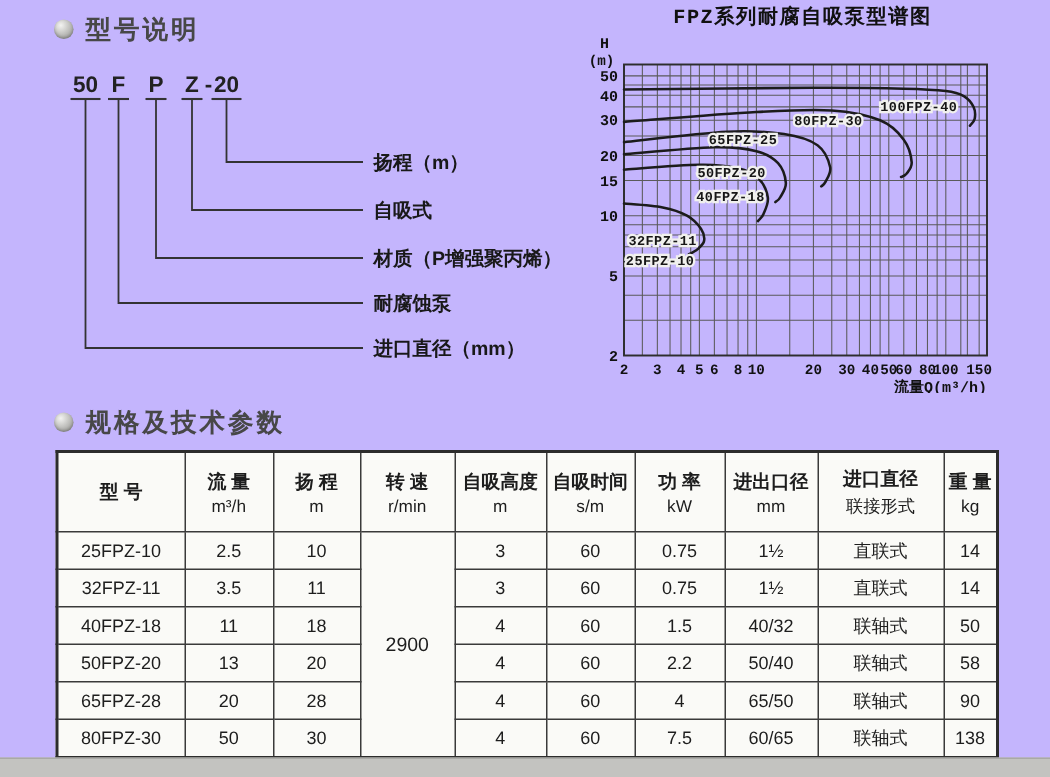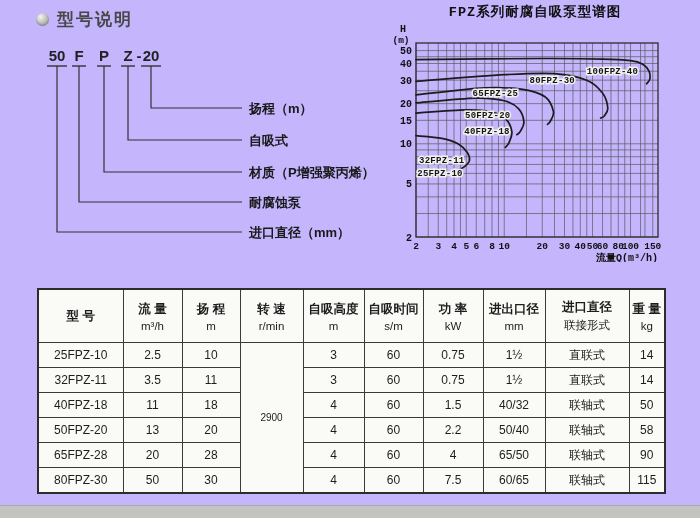--- a/index.html
+++ b/index.html
@@ -7,29 +7,29 @@
   .page{position:relative;width:700px;height:518px;background:#c4b5fd;overflow:hidden;}
   .strip{position:absolute;left:0;top:505px;width:700px;height:13px;background:#c3c3c0;border-top:1px solid #a9a9a6;}
   .section-hd{position:absolute;display:flex;align-items:center;gap:8px;}
   .bullet{width:13px;height:13px;border-radius:50%;background:radial-gradient(circle at 35% 30%, #f3f3f1 0%, #c9c9c6 40%, #8a8a87 100%);box-shadow:inset 0 -1px 2px rgba(0,0,0,.25);}
   .sec-title{font-size:17px;font-weight:bold;color:#474747;letter-spacing:2px;}
   #hd1{left:36px;top:8px;}
   #hd2{left:36px;top:270px;}
   #legend-wrap{position:absolute;left:30px;top:36px;width:360px;height:210px;}
   #chart-wrap{position:absolute;left:390px;top:4px;width:290px;height:262px;font-family:Liberation Mono, monospace;}
   .chart-title{text-align:center;font-size:13.5px;font-weight:bold;color:#111;height:18px;line-height:18px;letter-spacing:1px;}
-  #table-wrap{position:absolute;left:37px;top:288px;}
+  #table-wrap{position:absolute;left:37px;top:300px;}
   table{border-collapse:collapse;table-layout:fixed;background:#fafaf7;}
   td,th{border:1px solid #3a3a3a;text-align:center;vertical-align:middle;color:#1d1d1d;padding:0;overflow:hidden;}
   table{border:2px solid #2c2c2c;}
   th{font-size:12.5px;font-weight:bold;height:52px;}
   th .unit{font-size:11.5px;font-weight:normal;margin-top:2px;}
   td{font-size:12px;height:24px;}
   td.model{font-size:12px;}
-  td.speed{font-size:10px;}
+  td.speed{font-size:13px;}
 </style>
 </head>
 <body>
 
 <div class="page">
 
   <div class="section-hd" id="hd1">
     <span class="bullet"></span>
     <span class="sec-title">型号说明</span>
   </div>
@@ -143,20 +143,24 @@
         <path d="M26.0,37.6C47.0,37.4 121.2,36.6 152.3,36.5C183.4,36.4 197.8,36.7 212.5,37.1C227.2,37.4 233.8,37.8 240.5,38.7C247.2,39.5 249.7,40.5 252.8,42.2C255.8,44.0 257.8,46.7 259.0,49.2C260.2,51.7 260.2,55.1 259.8,57.2C259.4,59.3 257.1,61.0 256.6,61.8" fill="none" stroke="#1c1c1c" stroke-width="1.7" stroke-linecap="round"></path>
         <text x="50.03411310355869" y="154.37704887992453" text-anchor="middle" font-size="9" font-weight="bold" fill="#161616" stroke="#f1f1ee" stroke-width="3" paint-order="stroke" letter-spacing="0.3">25FPZ-10</text>
         <text x="51.775227127220994" y="141.45433592243916" text-anchor="middle" font-size="9" font-weight="bold" fill="#161616" stroke="#f1f1ee" stroke-width="3" paint-order="stroke" letter-spacing="0.3">32FPZ-11</text>
         <text x="97.0034662202174" y="111.87134834167307" text-anchor="middle" font-size="9" font-weight="bold" fill="#161616" stroke="#f1f1ee" stroke-width="3" paint-order="stroke" letter-spacing="0.3">40FPZ-18</text>
         <text x="97.74960678197098" y="95.79310983189957" text-anchor="middle" font-size="9" font-weight="bold" fill="#161616" stroke="#f1f1ee" stroke-width="3" paint-order="stroke" letter-spacing="0.3">50FPZ-20</text>
         <text x="105.34973923440137" y="74.09382313656832" text-anchor="middle" font-size="9" font-weight="bold" fill="#161616" stroke="#f1f1ee" stroke-width="3" paint-order="stroke" letter-spacing="0.3">65FPZ-25</text>
         <text x="162.27348663458986" y="61.17111017908295" text-anchor="middle" font-size="9" font-weight="bold" fill="#161616" stroke="#f1f1ee" stroke-width="3" paint-order="stroke" letter-spacing="0.3">80FPZ-30</text>
         <text x="222.521917717175" y="52.243919696200116" text-anchor="middle" font-size="9" font-weight="bold" fill="#161616" stroke="#f1f1ee" stroke-width="3" paint-order="stroke" letter-spacing="0.3">100FPZ-40</text>
       </svg></div>
 
+  <div class="section-hd" id="hd2">
+    <span class="bullet"></span>
+    <span class="sec-title">规格及技术参数</span>
+  </div>
 
   <div id="table-wrap">
       <table>
         <colgroup>
           <col style="width: 85px;">
           <col style="width: 59px;">
           <col style="width: 58px;">
           <col style="width: 63px;">
           <col style="width: 61px;">
           <col style="width: 59px;">
@@ -267,20 +271,20 @@
           </tr>
           <tr>
             <td class="model">80FPZ-30</td>
             <td>50</td>
             <td>30</td>
             <td>4</td>
             <td>60</td>
             <td>7.5</td>
             <td>60/65</td>
             <td>联轴式</td>
-            <td>115</td>
+            <td>138</td>
           </tr>
         </tbody>
       </table>
     </div>
 
   <div class="strip"></div>
 </div>
 
 </body></html>

